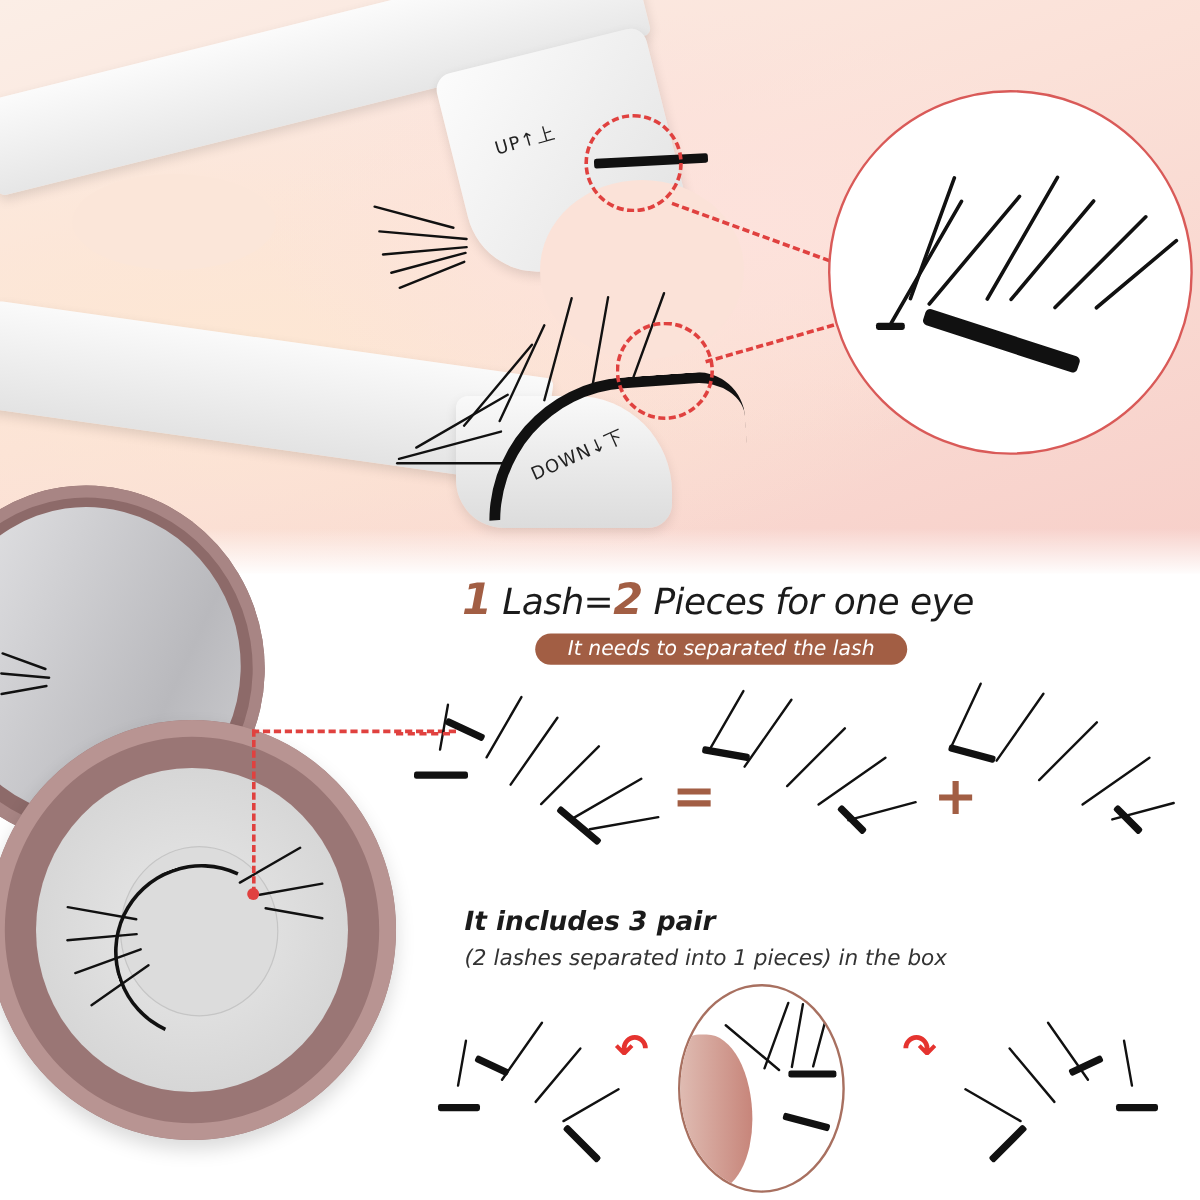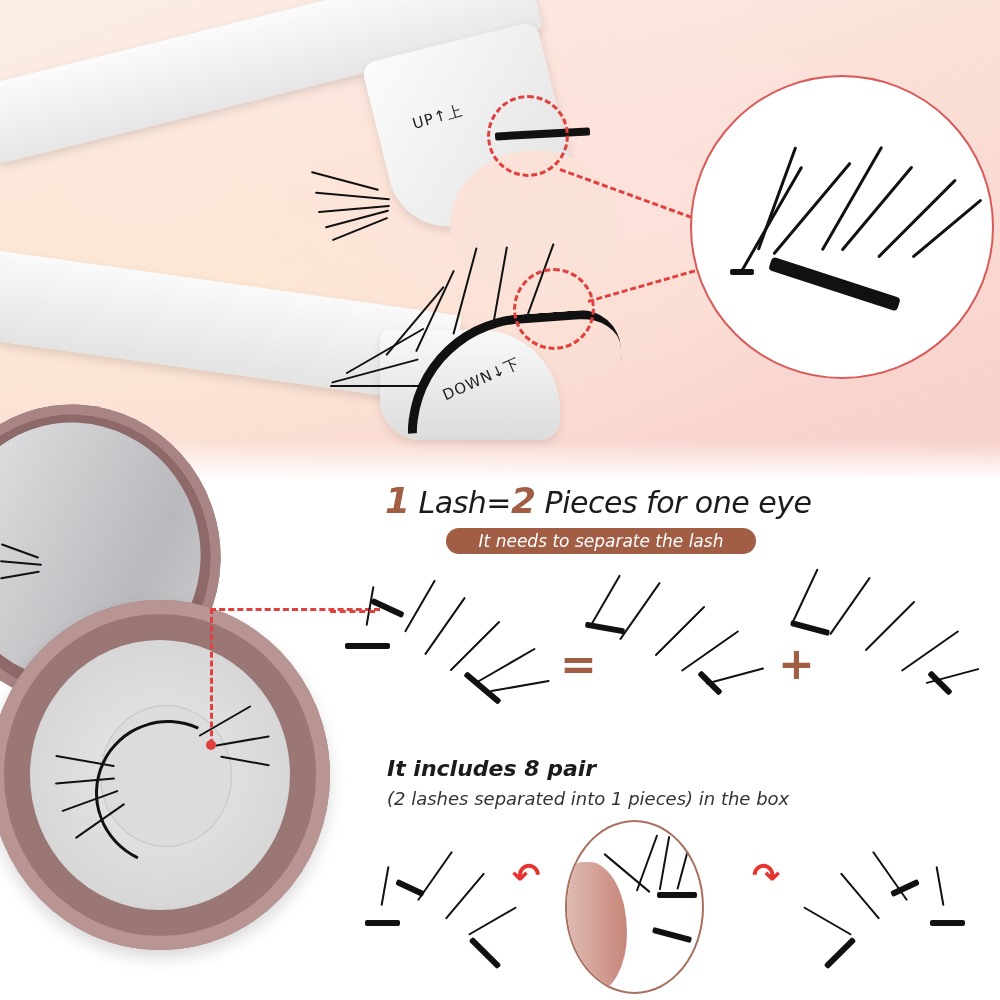--- a/index.html
+++ b/index.html
@@ -124,21 +124,21 @@
   <div class="lash" style="left:160px;top:40px;width:55px;height:2px;transform:rotate(-10deg);"></div>
   <div class="lash" style="left:165px;top:60px;width:50px;height:2px;transform:rotate(10deg);"></div>
 </div>
 <div class="abs dash-line" style="left:210px;top:608px;width:170px;"></div>
 <div class="abs dash-v" style="left:210px;top:608px;height:137px;"></div>
 <div class="abs dot" style="left:206px;top:740px;"></div>
 
 <div class="abs headline">
   <span class="num">1</span><span> Lash=</span><span class="num">2</span><span> Pieces for one eye</span>
 </div>
-<div class="abs pill">It needs to separate the lash</div>
+<div class="abs pill">It needs to separated the lash</div>
 
 <div class="abs" style="left:330px;top:565px;width:220px;height:150px;">
   <div class="lash-band" style="left:15px;top:78px;width:45px;"></div>
   <div class="lash-band" style="left:40px;top:40px;width:35px;transform:rotate(25deg);"></div>
   <div class="lash-band" style="left:130px;top:120px;width:45px;transform:rotate(40deg);"></div>
   <div class="lash" style="left:20px;top:40px;width:40px;height:2px;transform:rotate(-80deg);"></div>
   <div class="lash" style="left:60px;top:40px;width:60px;height:2px;transform:rotate(-60deg);"></div>
   <div class="lash" style="left:80px;top:60px;width:70px;height:2px;transform:rotate(-55deg);"></div>
   <div class="lash" style="left:110px;top:80px;width:70px;height:2px;transform:rotate(-45deg);"></div>
   <div class="lash" style="left:140px;top:100px;width:70px;height:2px;transform:rotate(-30deg);"></div>
@@ -160,21 +160,21 @@
 <div class="abs" style="left:775px;top:570px;width:210px;height:140px;">
   <div class="lash-band" style="left:15px;top:55px;width:40px;transform:rotate(15deg);"></div>
   <div class="lash-band" style="left:150px;top:110px;width:30px;transform:rotate(45deg);"></div>
   <div class="lash" style="left:0;top:25px;width:60px;height:2px;transform:rotate(-65deg);"></div>
   <div class="lash" style="left:40px;top:35px;width:70px;height:2px;transform:rotate(-55deg);"></div>
   <div class="lash" style="left:80px;top:55px;width:70px;height:2px;transform:rotate(-45deg);"></div>
   <div class="lash" style="left:120px;top:80px;width:70px;height:2px;transform:rotate(-35deg);"></div>
   <div class="lash" style="left:150px;top:105px;width:55px;height:2px;transform:rotate(-15deg);"></div>
 </div>
 
-<div class="abs sub-title">It includes 8 pair</div>
+<div class="abs sub-title">It includes 3 pair</div>
 <div class="abs sub-desc">(2 lashes separated into 1 pieces) in the box</div>
 
 <div class="abs" style="left:355px;top:835px;width:170px;height:140px;">
   <div class="lash-band" style="left:10px;top:85px;width:35px;"></div>
   <div class="lash-band" style="left:40px;top:50px;width:30px;transform:rotate(25deg);"></div>
   <div class="lash-band" style="left:110px;top:115px;width:40px;transform:rotate(45deg);"></div>
   <div class="lash" style="left:10px;top:50px;width:40px;height:2px;transform:rotate(-80deg);"></div>
   <div class="lash" style="left:50px;top:40px;width:60px;height:2px;transform:rotate(-55deg);"></div>
   <div class="lash" style="left:80px;top:60px;width:60px;height:2px;transform:rotate(-50deg);"></div>
   <div class="lash" style="left:110px;top:85px;width:55px;height:2px;transform:rotate(-30deg);"></div>

